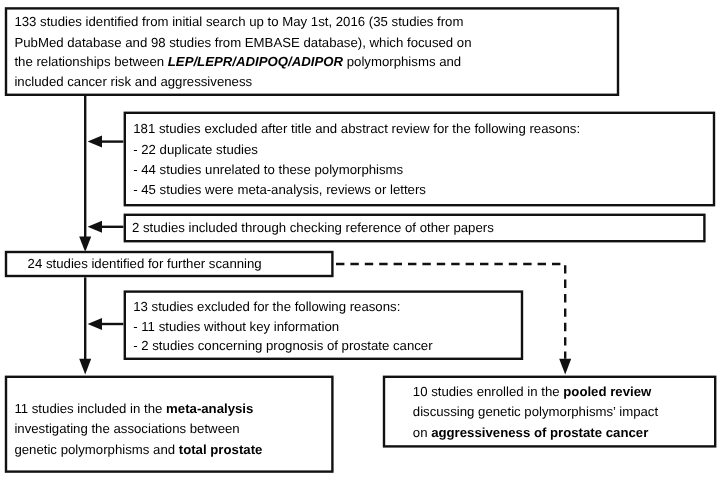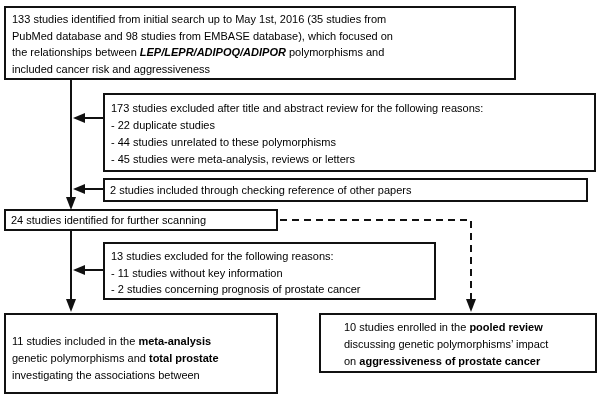--- a/index.html
+++ b/index.html
@@ -21,21 +21,21 @@
     line-height: 16.5px;
   }
   .tline { white-space: nowrap; }
   .b  { font-weight: bold; }
   .bi { font-weight: bold; font-style: italic; }
   .connectors { position: absolute; left: 0; top: 0; }
 
   #box-initial   { left: 4px;   top: 6px;   width: 512px; height: 74px; padding: 3px 6px; }
   #box-excl1     { left: 103px; top: 93px;  width: 493px; height: 79px; padding: 5px 2px 5px 6px; line-height: 17px; }
   #box-reference { left: 103px; top: 178px; width: 485px; height: 24px; padding: 2px 5px; }
-  #box-scanning  { left: 4px;   top: 209px; width: 274px; height: 22px; padding: 1px 5px; }
+  #box-scanning  { left: 4px;   top: 209px; width: 274px; height: 22px; padding: 1px 17px; }
   #box-excl2     { left: 103px; top: 242px; width: 333px; height: 58px; padding: 4px 6px; }
   #box-meta      { left: 4px;   top: 313px; width: 274px; height: 81px; padding: 18px 6px; line-height: 17px; }
   #box-pooled    { left: 319px; top: 313px; width: 278px; height: 60px; padding: 4px 23px; line-height: 17px; }
 </style>
 </head>
 <body>
 
 <div class="canvas">
 
   <svg class="connectors" width="600" height="400" viewBox="0 0 600 400">
@@ -58,21 +58,21 @@
   </svg>
 
   <div class="box" id="box-initial">
     <div class="tline"><span>133 studies identified from initial search up to May 1st, 2016 (35 studies from</span></div>
     <div class="tline"><span>PubMed database and 98 studies from EMBASE database), which focused on</span></div>
     <div class="tline"><span>the relationships between </span><span class="bi">LEP/LEPR/ADIPOQ/ADIPOR</span><span> polymorphisms and</span></div>
     <div class="tline"><span>included cancer risk and aggressiveness</span></div>
   </div>
 
   <div class="box" id="box-excl1">
-    <div class="tline"><span>173 studies excluded after title and abstract review for the following reasons:</span></div>
+    <div class="tline"><span>181 studies excluded after title and abstract review for the following reasons:</span></div>
     <div class="tline"><span>- 22 duplicate studies</span></div>
     <div class="tline"><span>- 44 studies unrelated to these polymorphisms</span></div>
     <div class="tline"><span>- 45 studies were meta-analysis, reviews or letters</span></div>
   </div>
 
   <div class="box" id="box-reference">
     <div class="tline"><span>2 studies included through checking reference of other papers</span></div>
   </div>
 
   <div class="box" id="box-scanning">
@@ -80,22 +80,22 @@
   </div>
 
   <div class="box" id="box-excl2">
     <div class="tline"><span>13 studies excluded for the following reasons:</span></div>
     <div class="tline"><span>- 11 studies without key information</span></div>
     <div class="tline"><span>- 2 studies concerning prognosis of prostate cancer</span></div>
   </div>
 
   <div class="box" id="box-meta">
     <div class="tline"><span>11 studies included in the </span><span class="b">meta-analysis</span></div>
+    <div class="tline"><span>investigating the associations between</span></div>
     <div class="tline"><span>genetic polymorphisms and </span><span class="b">total prostate</span></div>
-    <div class="tline"><span>investigating the associations between</span></div>
   </div>
 
   <div class="box" id="box-pooled">
     <div class="tline"><span>10 studies enrolled in the </span><span class="b">pooled review</span></div>
     <div class="tline"><span>discussing genetic polymorphisms’ impact</span></div>
     <div class="tline"><span>on </span><span class="b">aggressiveness of prostate cancer</span></div>
   </div>
 
 </div>
 

